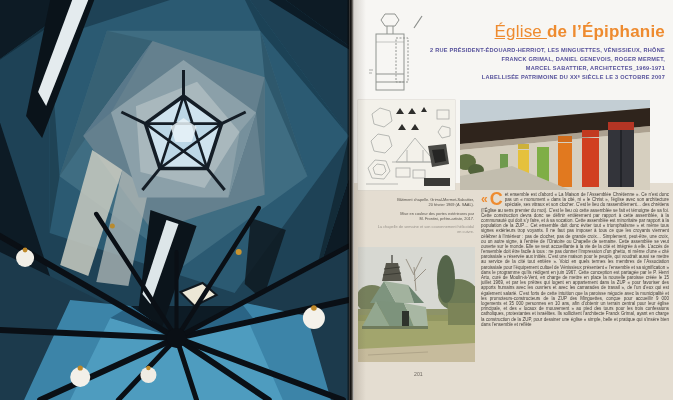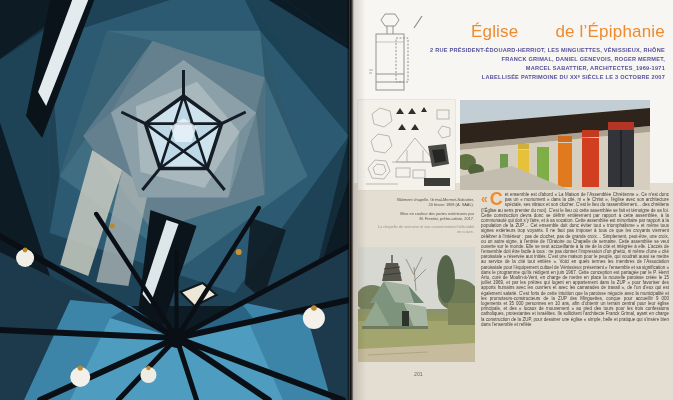--- a/index.html
+++ b/index.html
@@ -13,22 +13,22 @@
     background:linear-gradient(90deg,rgba(0,0,0,.15) 0,#0b0b0b 45%,#3d3a36 70%,rgba(120,110,100,.18) 100%);}
   
   .page-right{position:absolute;left:354px;top:0;width:319px;height:400px;background:#f7f6f3;}
   .page-right::before{content:"";position:absolute;left:0;top:0;width:12px;height:100%;
     background:linear-gradient(90deg,rgba(90,78,66,.20),rgba(90,78,66,0));pointer-events:none;z-index:9;}
   .beige-panel{position:absolute;left:0;top:183px;width:319px;height:217px;background:#e4ddd1;}
   .plan{position:absolute;left:14px;top:12px;}
   .north-tick{position:absolute;left:58px;top:14px;}
   .title-block{position:absolute;right:8px;top:22px;width:300px;text-align:right;}
   .title{font-size:17px;color:#ee8b2f;letter-spacing:.2px;white-space:nowrap;}
-  .title .t-light{font-weight:400;}
-  .title .t-bold{font-weight:400;margin-left:32px;}
+  .title .t-light{font-weight:400;text-decoration:underline;}
+  .title .t-bold{font-weight:700;}
   .subtitle{margin-top:4px;font-size:5.6px;font-weight:700;color:#55509a;
     line-height:1.6;letter-spacing:.25px;}
   .sketch-img{position:absolute;left:4px;top:100px;box-shadow:0 0 0 .5px #d8d5cc;}
   .facade-img{position:absolute;left:106px;top:100px;}
   .caption-block{position:absolute;left:6px;top:197px;width:114px;text-align:right;
     font-size:3.9px;line-height:1.3;}
   .caption-block p{margin:0 0 3.5px 0;}
   .cap-dark{color:#57524b;}
   .cap-light{color:#97928a;}
   .chapel-img{position:absolute;left:4px;top:247px;}

